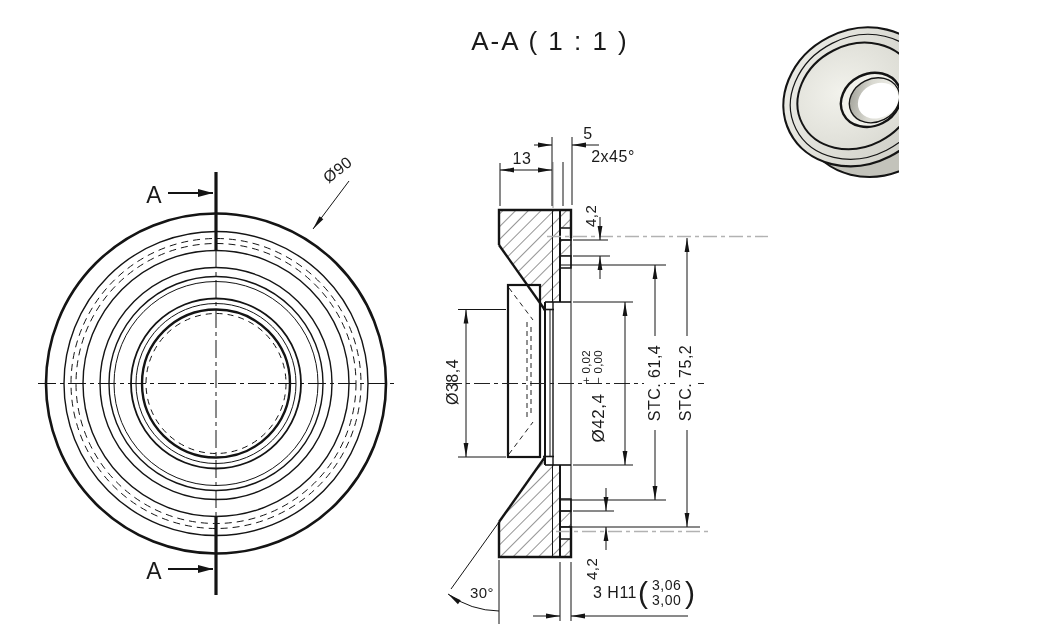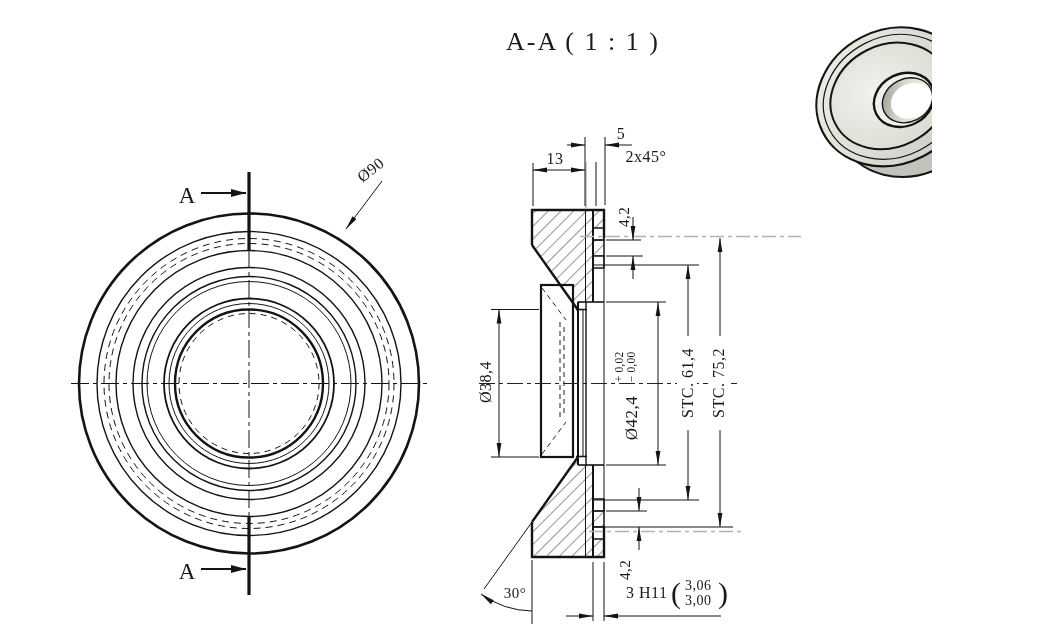--- a/index.html
+++ b/index.html
@@ -1,17 +1,17 @@
 <!DOCTYPE html>
 <html><head>
 <meta charset="utf-8">
 <style>
   html,body{margin:0;padding:0;background:#fff;}
   #stage{position:relative;width:899px;height:632px;background:#ffffff;overflow:hidden;
-         font-family:Liberation Serif, serif;padding-left:33px;}
+         font-family:Liberation Sans, sans-serif;}
   svg{display:block;}
   text{fill:#1a1a1a;letter-spacing:0.5px;}
   .dimtxt{font-size:16px;}
   .dimtxt-sm{font-size:15px;}
   .toltxt{font-size:11.5px;letter-spacing:0.2px;}
   .titletxt{font-size:26px;letter-spacing:2px;}
   .atxt{font-size:23px;letter-spacing:0;}
   .partxt{font-size:30px;font-weight:300;}
   .stack{font-size:14px;}
 </style>

